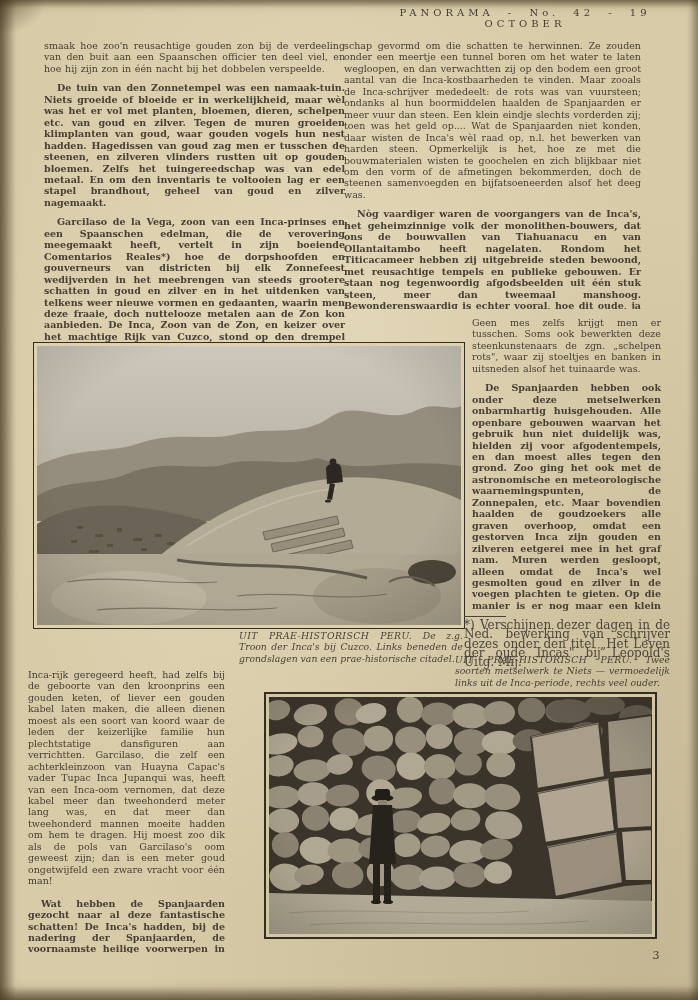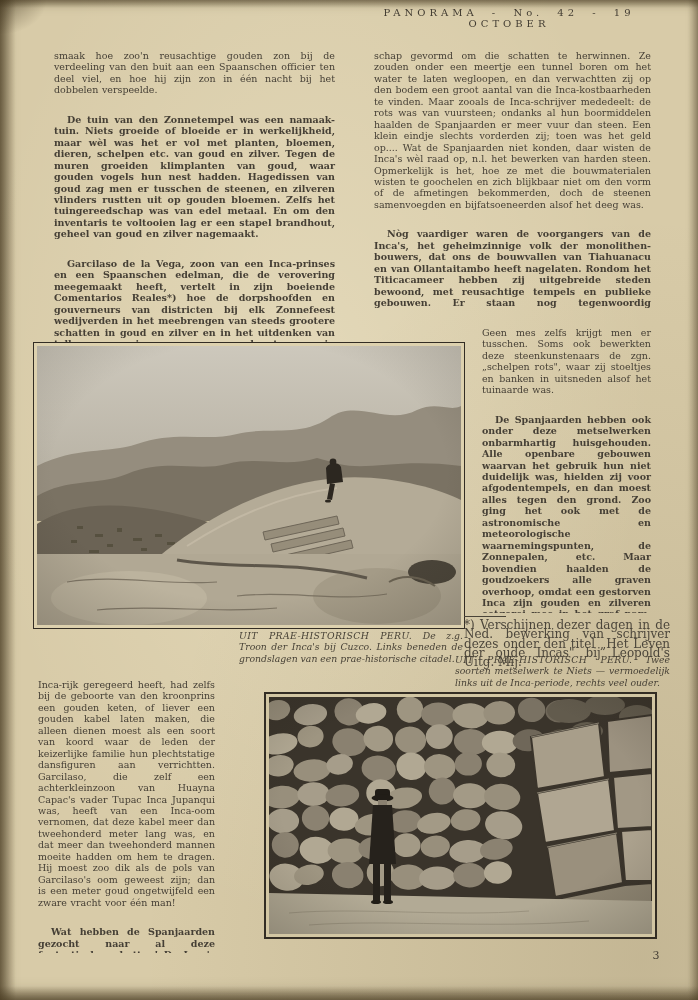--- a/index.html
+++ b/index.html
@@ -11,30 +11,30 @@
   .edge{position:absolute;pointer-events:none;}
   #paper-tone{left:0;top:0;right:0;bottom:0;
      background:radial-gradient(ellipse at 45% 38%, rgba(255,250,228,.28), rgba(0,0,0,0) 62%),
                 radial-gradient(ellipse at 92% 96%, rgba(92,76,44,.16), rgba(0,0,0,0) 55%);}
   #edge-left{left:0;top:0;bottom:0;width:16px;background:linear-gradient(to right, rgba(74,60,34,.55), rgba(74,60,34,0));}
   #edge-top{left:0;top:0;right:0;height:8px;background:linear-gradient(to bottom, rgba(74,60,34,.45), rgba(74,60,34,0));}
   #edge-bottom{left:0;bottom:0;right:0;height:14px;background:linear-gradient(to top, rgba(74,60,34,.5), rgba(74,60,34,0));}
   #edge-right{right:0;top:0;bottom:0;width:10px;background:linear-gradient(to left, rgba(74,60,34,.3), rgba(74,60,34,0));}
   #corner-tl{left:0;top:0;width:46px;height:34px;background:radial-gradient(ellipse at 0 0, rgba(60,48,26,.5), transparent 72%);}
 
-  #masthead{position:absolute;left:362px;top:7px;width:294px;text-align:center;
+  #masthead{position:absolute;left:378px;top:7px;width:294px;text-align:center;
             font-size:10px;letter-spacing:4px;word-spacing:7px;color:#423c32;}
 
   .col{position:absolute;text-align:justify;font-size:9.5px;line-height:11.45px;
        color:#453f35;overflow:hidden;word-spacing:.6px;}
-  .col p{margin:18px;}
+  .col p{margin:8px;}
   .col p.ind{text-indent:13px;font-weight:bold;}
   .col p.gap{margin-top:11px;}
   #col-left-top{left:36px;top:32px;width:317px;height:310px;}
-  #col-right-top{left:356px;top:32px;width:313px;height:277px;}
+  #col-right-top{left:336px;top:32px;width:313px;height:277px;}
   #col-right-narrow{left:464px;top:309px;width:205px;height:304px;}
   #col-left-bottom{left:20px;top:661px;width:213px;height:292px;}
 
   .photo-frame{position:absolute;box-sizing:border-box;background:#ddd1ae;border:1px solid #332d24;padding:3px;}
   #photo1{left:33px;top:342px;width:432px;height:287px;}
   #photo2{left:264px;top:692px;width:393px;height:247px;border-width:2px;background:#d2c6a3;}
   .photo-frame svg{display:block;width:100%;height:100%;}
 
   .caption{position:absolute;font-style:italic;font-size:9.3px;line-height:11.3px;
            color:#474136;text-align:justify;}

